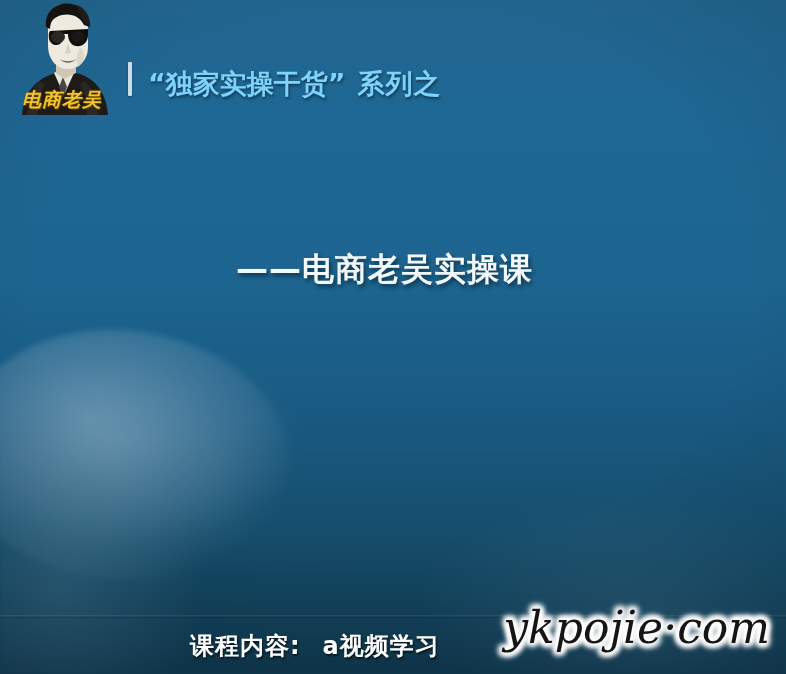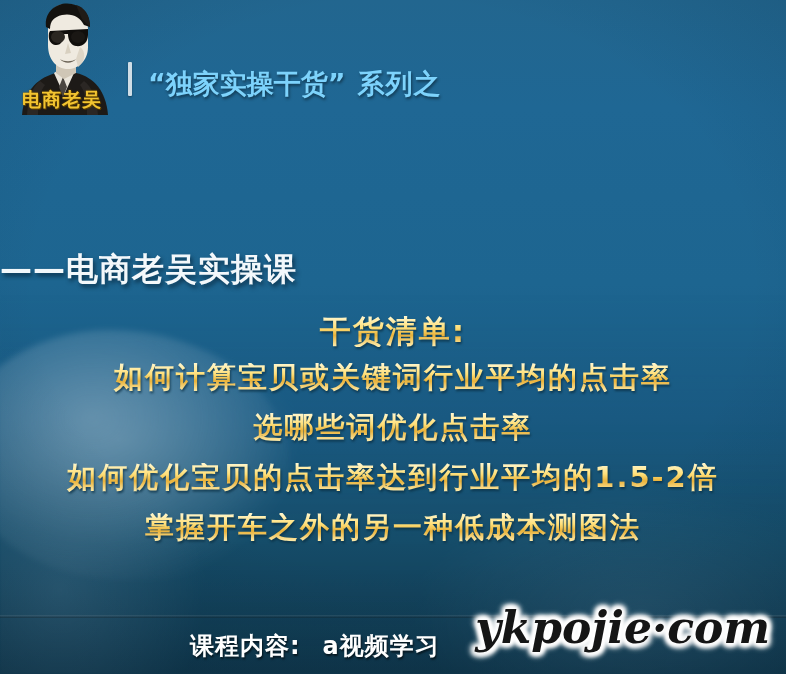--- a/index.html
+++ b/index.html
@@ -52,20 +52,21 @@
   }
   .logo svg{display:block;width:96px;height:112px;}
   .logo-word{
     position:absolute;left:2px;bottom:6px;width:92px;
     text-align:center;
     font-size:19px;font-weight:bold;letter-spacing:1px;
     color:#f2c430;
     text-shadow:0 0 2px #6b4a00,1px 1px 0 #5c3f00;
     line-height:1;
     white-space:nowrap;
+    font-style:italic;
   }
   .divider{
     width:4px;height:34px;background:#cfdde6;
     margin:0 16px 0 18px;
     border-radius:1px;
     box-shadow:0 1px 2px rgba(0,0,0,.35);
     flex:0 0 auto;
     align-self:flex-end;
     margin-bottom:22px;
   }
@@ -92,21 +93,21 @@
     letter-spacing:2px;
     line-height:1.05;
     white-space:nowrap;
     text-shadow:
        3px 4px 0 rgba(8,45,70,.85),
        5px 6px 10px rgba(4,28,45,.55),
       -1px -1px 0 rgba(255,255,255,.5);
   }
   .subtitle{
     position:absolute;left:0;top:248px;width:786px;
-    text-align:left;
+    text-align:center;
     padding-right:17px;
     box-sizing:border-box;
     font-size:32px;
     font-weight:bold;
     color:#f3f8fb;
     letter-spacing:1px;
     white-space:nowrap;
     text-shadow:2px 3px 4px rgba(5,32,50,.7);
   }
 
@@ -152,21 +153,21 @@
   .footer-top-edge{
     position:absolute;left:0;bottom:56px;width:786px;height:3px;
     background:linear-gradient(180deg,rgba(255,255,255,.10),rgba(0,0,0,.25));
   }
 
   
   .watermark{
     position:absolute;right:16px;bottom:24px;
     font-family:"DejaVu Serif","Liberation Serif",serif;
     font-style:italic;
-    font-weight:bold;
+    font-weight:normal;
     font-size:44px;
     color:#151515;
     letter-spacing:0px;
     line-height:1;
     text-shadow:
       -2px 0 4px #fff, 2px 0 4px #fff, 0 -2px 4px #fff, 0 2px 4px #fff,
       -4px 0 6px #fff, 4px 0 6px #fff, 0 -4px 6px #fff, 0 4px 6px #fff,
       -3px -3px 5px #fff, 3px 3px 5px #fff, -3px 3px 5px #fff, 3px -3px 5px #fff;
     white-space:nowrap;
   }
@@ -213,27 +214,20 @@
 
     <div class="divider"></div>
 
     <div class="series">
       <span class="q">“独家实操干货”</span><span class="tail">系列之</span>
     </div>
   </div>
 
   <div class="subtitle">——电商老吴实操课</div>
 
-  <div class="list">
-    <div class="gold list-head">干货清单:</div>
-    <div class="gold list-item">如何计算宝贝或关键词行业平均的点击率</div>
-    <div class="gold list-item">选哪些词优化点击率</div>
-    <div class="gold list-item">如何优化宝贝的点击率达到行业平均的1.5-2倍</div>
-    <div class="gold list-item">掌握开车之外的另一种低成本测图法</div>
-  </div>
 
   <div class="footer-top-edge"></div>
   <div class="footer">
     <div class="footer-inner">
       <span class="footer-label">课程内容:</span>
       <span class="footer-item">a视频学习</span>
     </div>
   </div>
 
   <div class="watermark">ykpojie·com</div>

